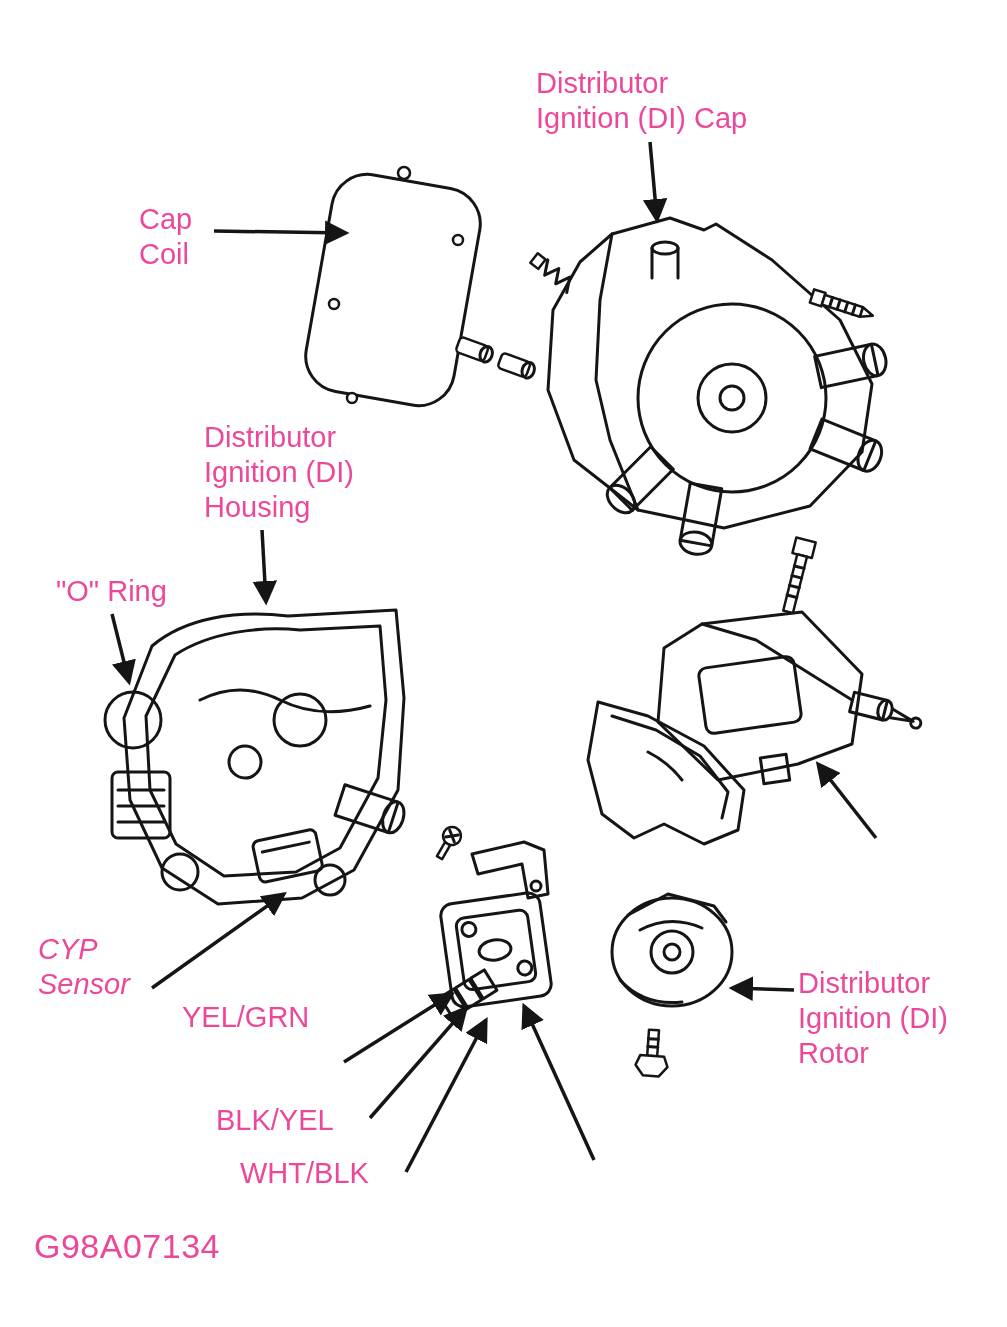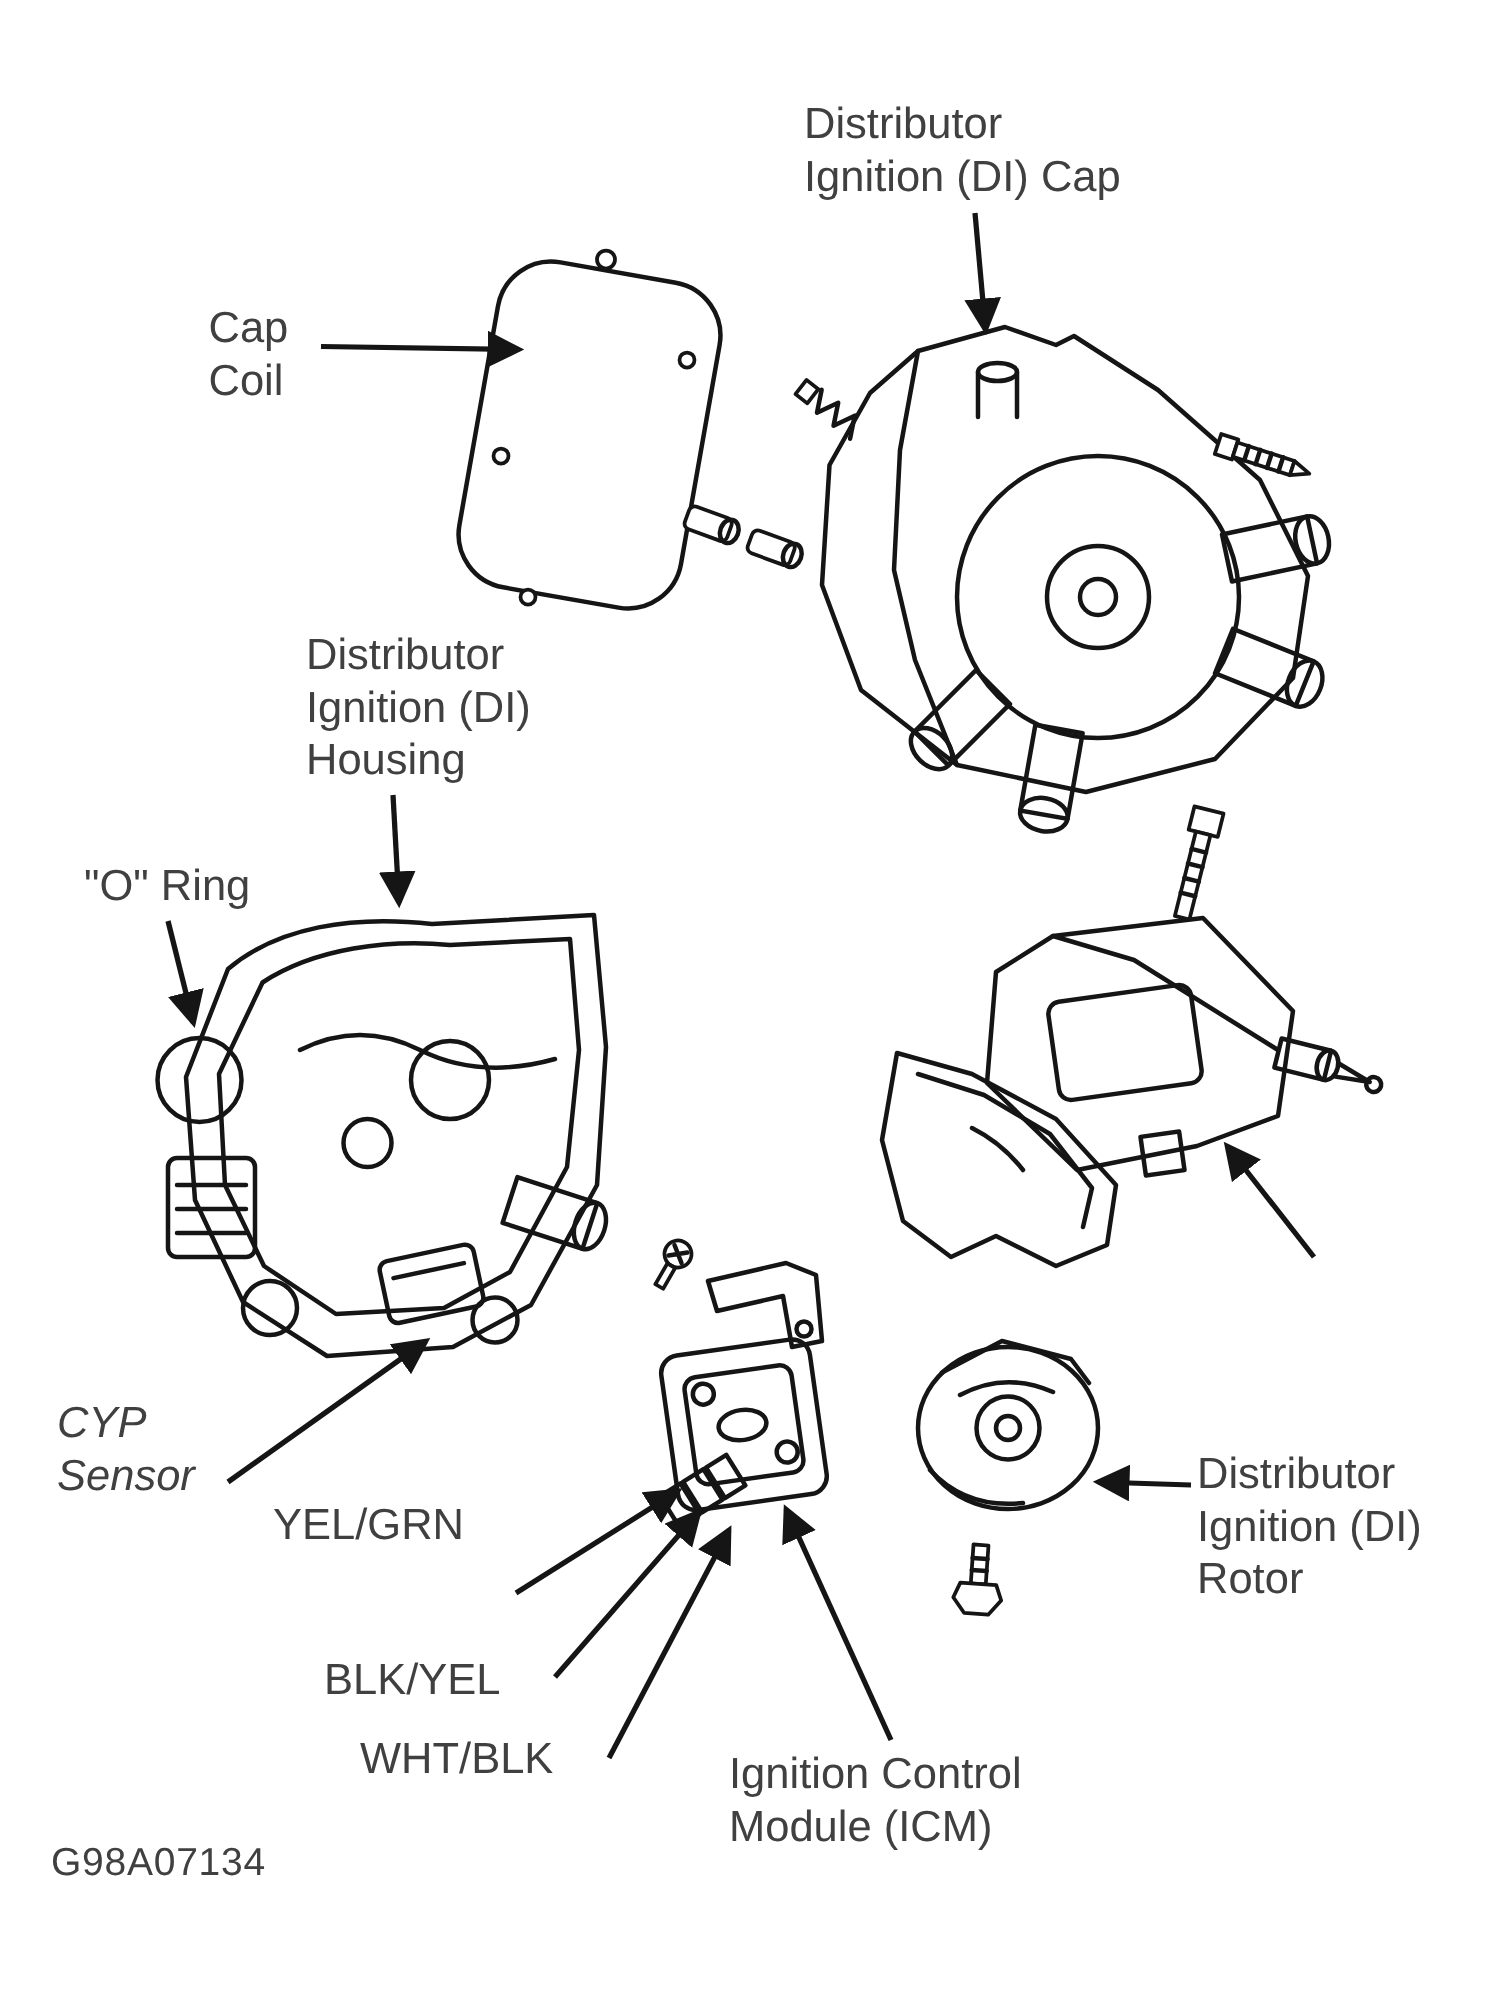--- a/index.html
+++ b/index.html
@@ -7,26 +7,26 @@
     position: relative;
     width: 1007px;
     height: 1327px;
     background: #ffffff;
     font-family: "Liberation Sans", sans-serif;
     overflow: hidden;
   }
   .diagram-svg { position: absolute; left: 0; top: 0; }
   .label {
     position: absolute;
-    color: #404040;
+    color: #ec4899;
     font-size: 29px;
     line-height: 1.2;
     white-space: pre-line;
   }
-  .fig-code { font-size: 26px; letter-spacing: 0.5px; text-align: center; }
+  .fig-code { font-size: 34px; letter-spacing: 0.5px; text-align: center; }
   .ln  { fill: none; stroke: #151515; stroke-width: 3; stroke-linejoin: round; stroke-linecap: round; }
   .scr { fill: #ffffff; stroke: #151515; stroke-width: 2.5; stroke-linejoin: round; }
   .arrow { stroke: #151515; stroke-width: 3.5; marker-end: url(#ah); }
 </style>
 </head>
 <body>
 
 <div class="canvas">
 
   <svg class="diagram-svg" width="1007" height="1327" viewBox="0 0 1007 1327">
@@ -205,22 +205,20 @@
 
   <div class="label" style="left:38px; top:932px;font-style:italic;">CYP
 Sensor</div>
 
   <div class="label" style="left:182px; top:1000px;">YEL/GRN</div>
 
   <div class="label" style="left:216px; top:1103px;">BLK/YEL</div>
 
   <div class="label" style="left:240px; top:1156px;">WHT/BLK</div>
 
-  <div class="label" style="left:486px; top:1166px;">Ignition Control
-Module (ICM)</div>
 
 
   <div class="label" style="left:798px; top:966px;">Distributor
 Ignition (DI)
 Rotor</div>
 
   <div class="label fig-code" style="left:34px; top:1226px;">G98A07134</div>
 
 </div>
 

